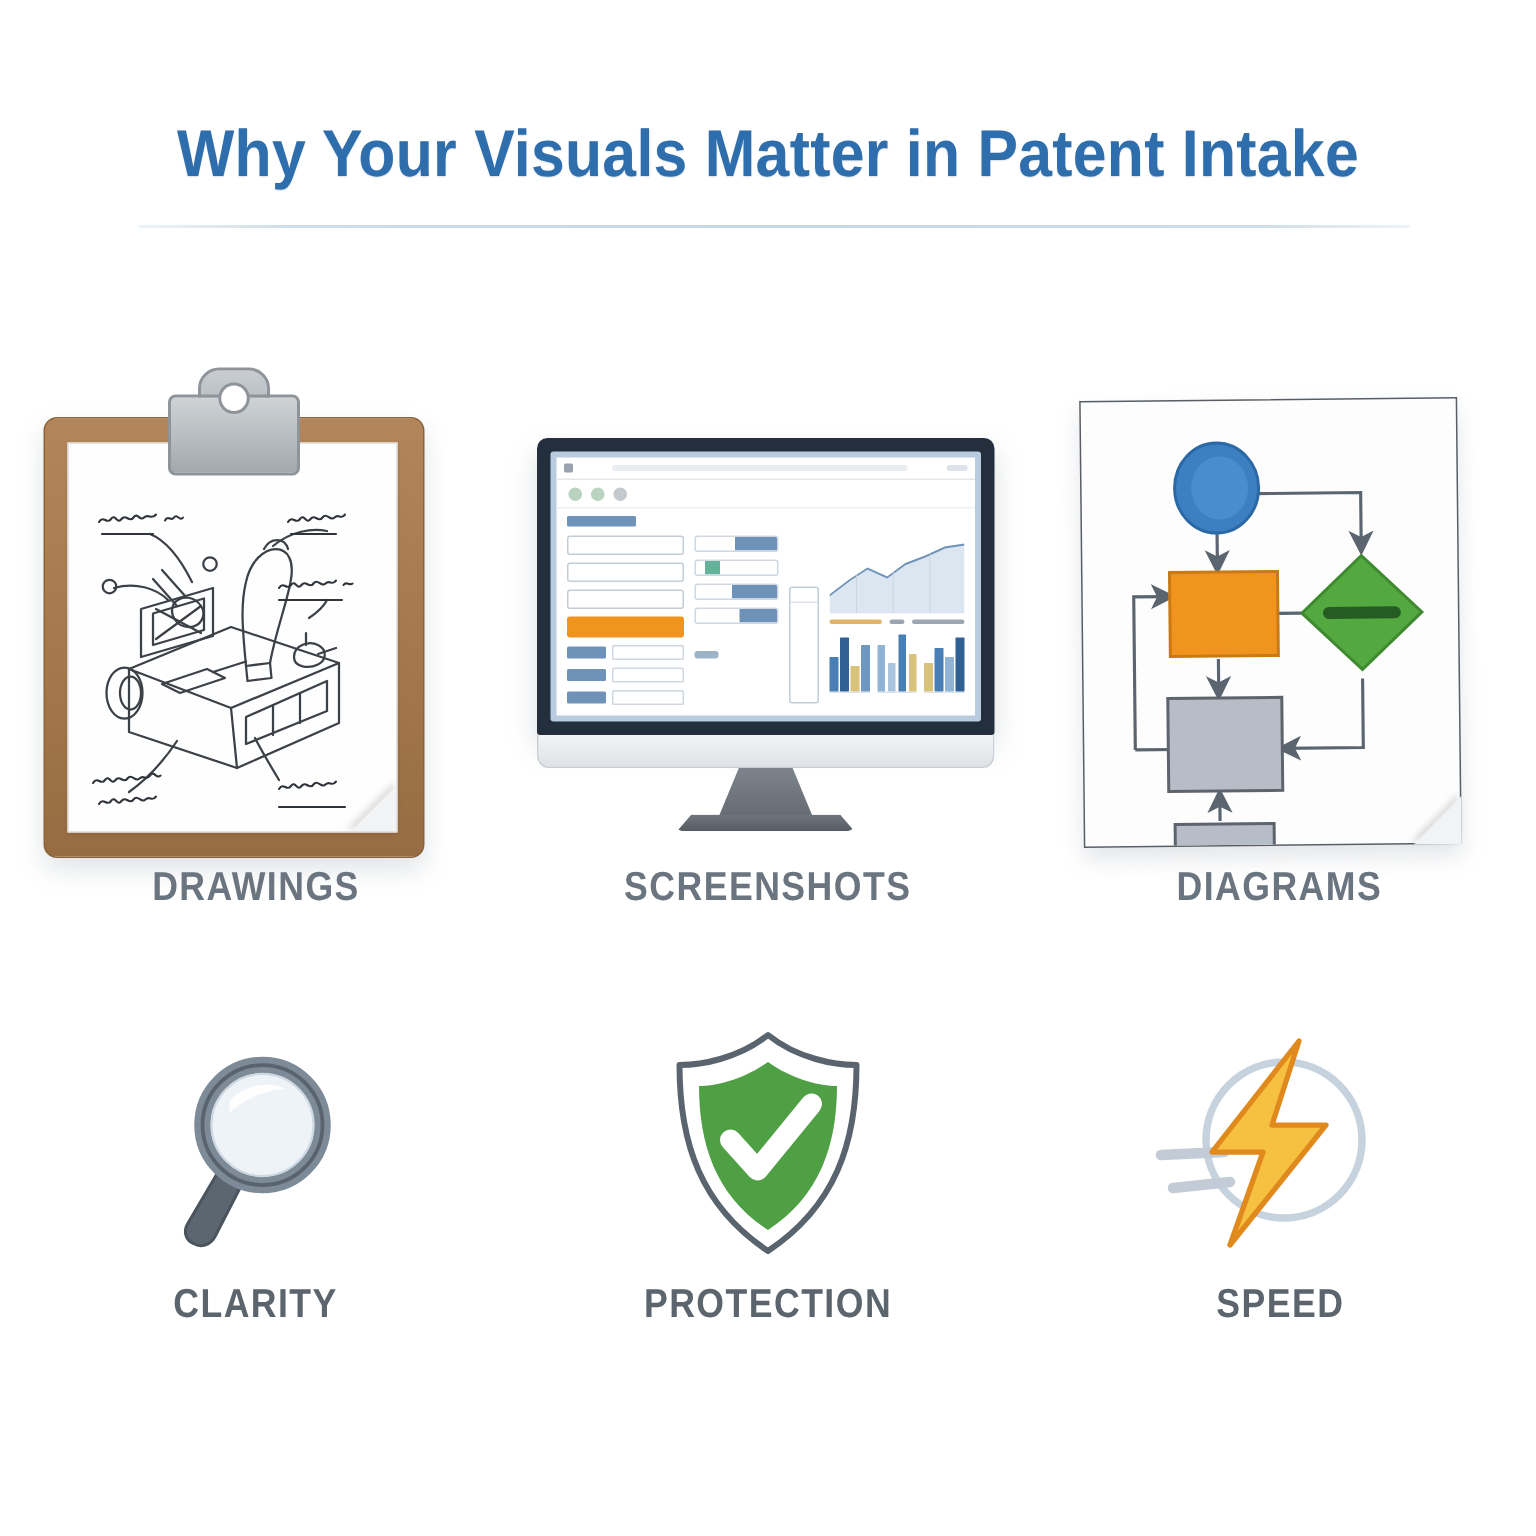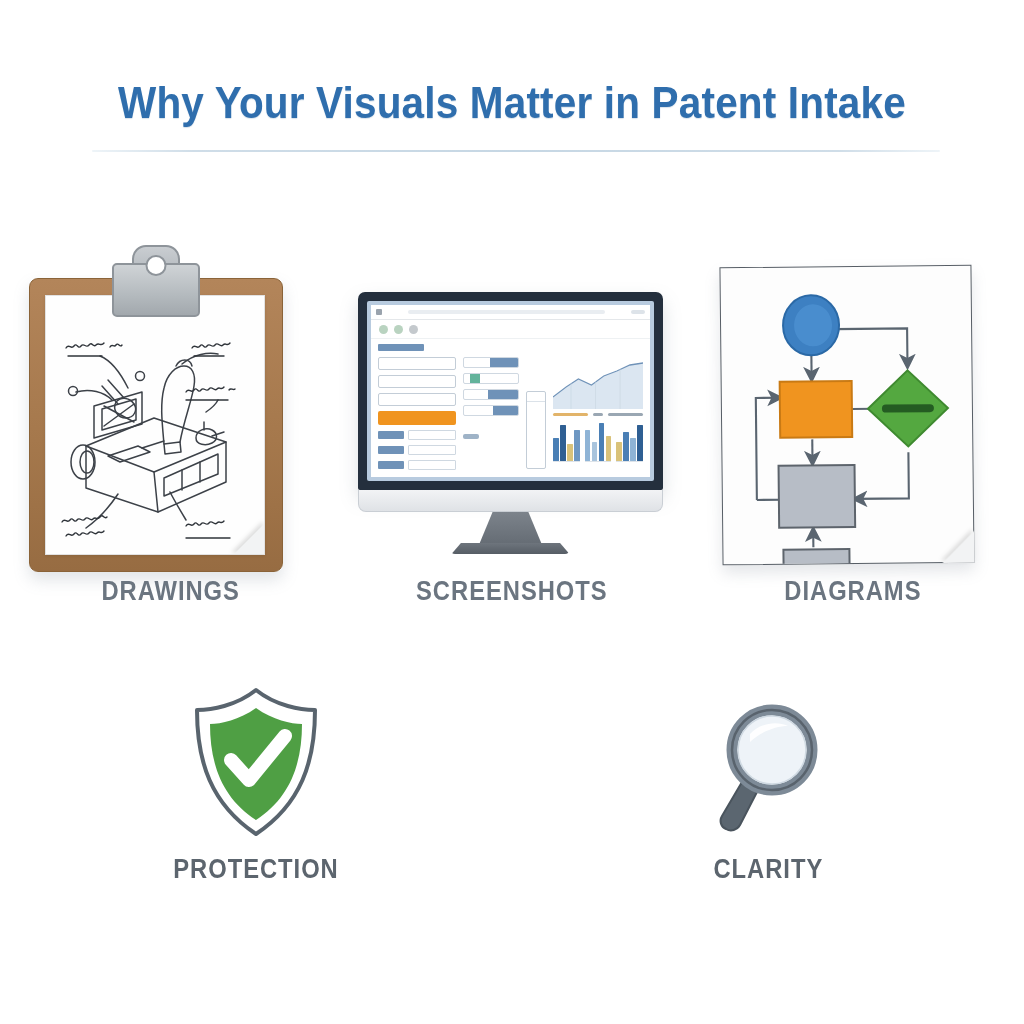--- a/index.html
+++ b/index.html
@@ -526,40 +526,53 @@
       </div>
       <div class="cap media-cap">DIAGRAMS</div>
     </div>
 
   </div>
 
   <div class="row" id="row-benefit">
 
     <div class="cell">
       <div class="benefit-stage">
-        <svg class="icon-svg" width="150" height="152" viewBox="0 0 150 152" style="position:absolute;left:35px;top:-4px;">
-          <path d="M75 4 C55 20 30 24 16 24 C16 76 30 118 75 148 C120 118 134 76 134 24 C120 24 95 20 75 4 Z" fill="#ffffff" stroke="#59646e" stroke-width="4" stroke-linejoin="round"></path>
-          <path d="M75 22 C58 34 40 38 29 38 C29 78 41 112 75 134 C109 112 121 78 121 38 C110 38 92 34 75 22 Z" fill="#4f9f44"></path>
-          <path d="M50 74 L68 94 L104 50" fill="none" stroke="#ffffff" stroke-width="14" stroke-linecap="round" stroke-linejoin="round"></path>
-        </svg>
-      </div>
-      <div class="cap benefit-cap cap-row2">PROTECTION</div>
-    </div>
-
-    <div class="cell">
-      <div class="benefit-stage">
         <svg class="icon-svg" width="160" height="150" viewBox="0 0 160 150" style="position:absolute;left:30px;top:0;">
           <g>
             <path d="M54 92 L34 126 C31 131 33 137 38 139 C43 142 49 140 52 135 L70 100 Z" fill="#5b6670" stroke="#4a545d" stroke-width="2" stroke-linejoin="round"></path>
             <circle cx="84" cy="60" r="40" fill="none" stroke="#7d8a97" stroke-width="11"></circle>
             <circle cx="84" cy="60" r="40" fill="none" stroke="#59636d" stroke-width="2.5"></circle>
             <circle cx="84" cy="60" r="34" fill="#eef3f8" stroke="#cfd9e2" stroke-width="1.5"></circle>
             <path d="M62 44 C70 34 88 30 100 36 C88 36 72 42 62 52 Z" fill="#ffffff" opacity="0.9"></path>
           </g>
         </svg>
       </div>
       <div class="cap benefit-cap cap-row2">CLARITY</div>
     </div>
 
+    <div class="cell">
+      <div class="benefit-stage">
+        <svg class="icon-svg" width="150" height="152" viewBox="0 0 150 152" style="position:absolute;left:35px;top:-4px;">
+          <path d="M75 4 C55 20 30 24 16 24 C16 76 30 118 75 148 C120 118 134 76 134 24 C120 24 95 20 75 4 Z" fill="#ffffff" stroke="#59646e" stroke-width="4" stroke-linejoin="round"></path>
+          <path d="M75 22 C58 34 40 38 29 38 C29 78 41 112 75 134 C109 112 121 78 121 38 C110 38 92 34 75 22 Z" fill="#4f9f44"></path>
+          <path d="M50 74 L68 94 L104 50" fill="none" stroke="#ffffff" stroke-width="14" stroke-linecap="round" stroke-linejoin="round"></path>
+        </svg>
+      </div>
+      <div class="cap benefit-cap cap-row2">PROTECTION</div>
+    </div>
+
+    <div class="cell">
+      <div class="benefit-stage">
+        <svg class="icon-svg" width="170" height="150" viewBox="0 0 170 150" style="position:absolute;left:25px;top:-2px;">
+          <circle cx="88" cy="72" r="52" fill="none" stroke="#c6d2dd" stroke-width="5"></circle>
+          <g stroke="#c3ccd6" stroke-width="7" stroke-linecap="round">
+            <line x1="6" y1="82" x2="48" y2="80"></line>
+            <line x1="14" y1="104" x2="52" y2="100"></line>
+          </g>
+          <path d="M98 6 L40 80 L74 80 L52 142 L116 62 L80 62 Z" fill="#f6c141" stroke="#e08a1e" stroke-width="3.5" stroke-linejoin="round"></path>
+        </svg>
+      </div>
+      <div class="cap benefit-cap cap-row2">SPEED</div>
+    </div>
 
   </div>
 
 </div>
 
 </body></html>

